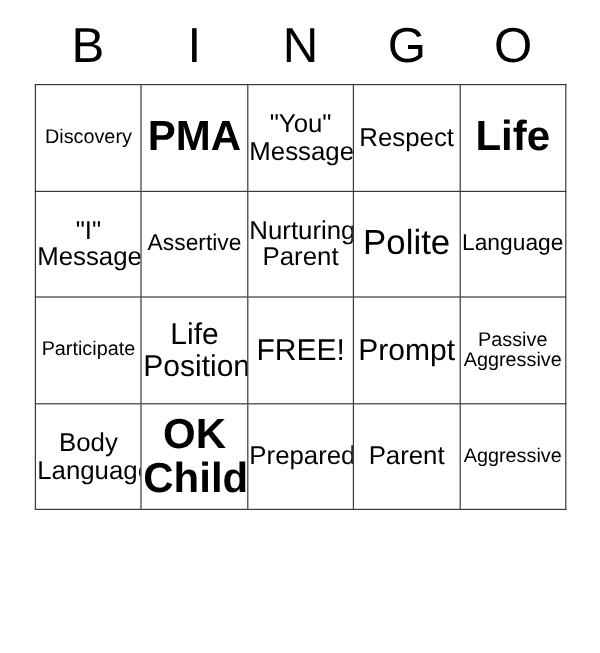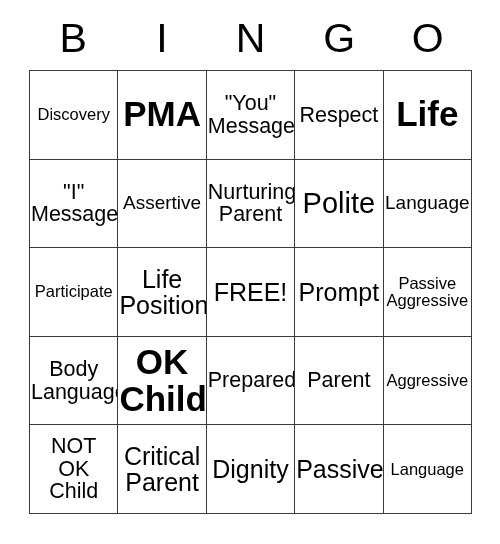--- a/index.html
+++ b/index.html
@@ -152,36 +152,16 @@
         <td>
             <span class="cell-text sz-ml">Prepared</span>
           </td>
         <td>
             <span class="cell-text sz-ml">Parent</span>
           </td>
         <td>
             <span class="cell-text sz-s">Aggressive</span>
           </td>
       </tr>
-      <tr>
-        <td>
-            <span class="cell-text sz-ml">NOT
-OK
-Child</span>
-          </td>
-        <td>
-            <span class="cell-text sz-l">Critical
-Parent</span>
-          </td>
-        <td>
-            <span class="cell-text sz-l">Dignity</span>
-          </td>
-        <td>
-            <span class="cell-text sz-l">Passive</span>
-          </td>
-        <td>
-            <span class="cell-text sz-s">Language</span>
-          </td>
-      </tr>
     </tbody>
   </table>
 
 </div>
 
 </body></html>

